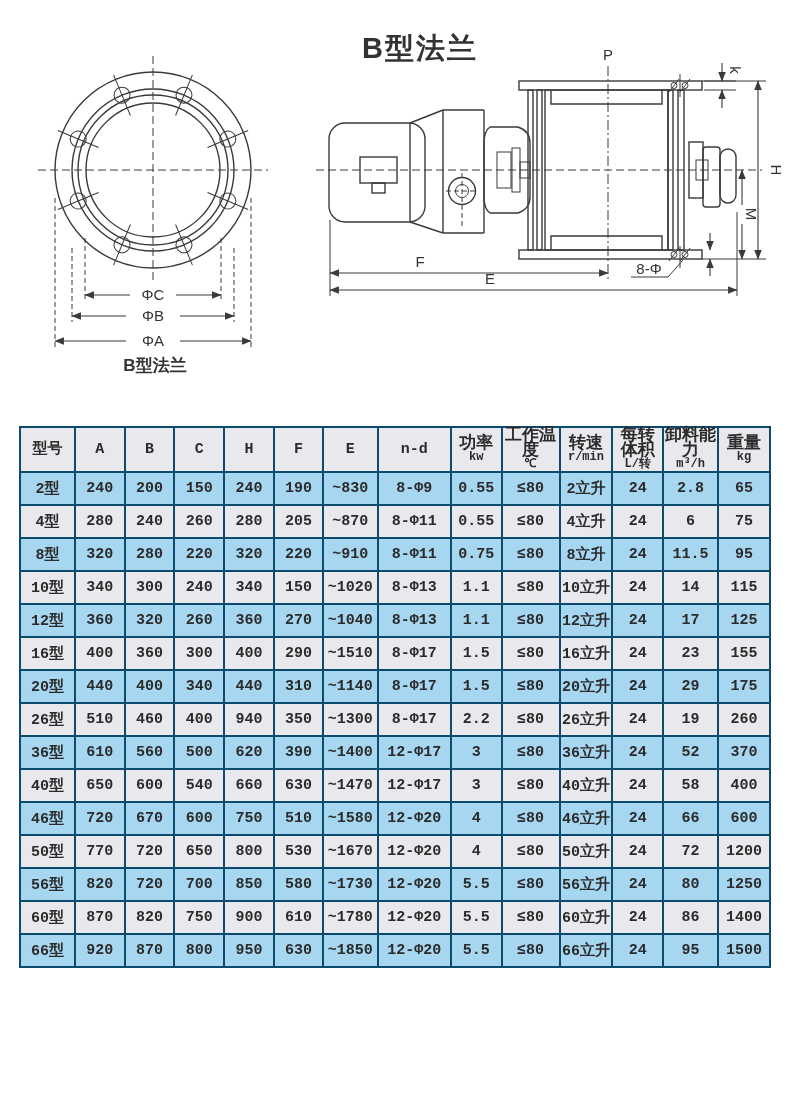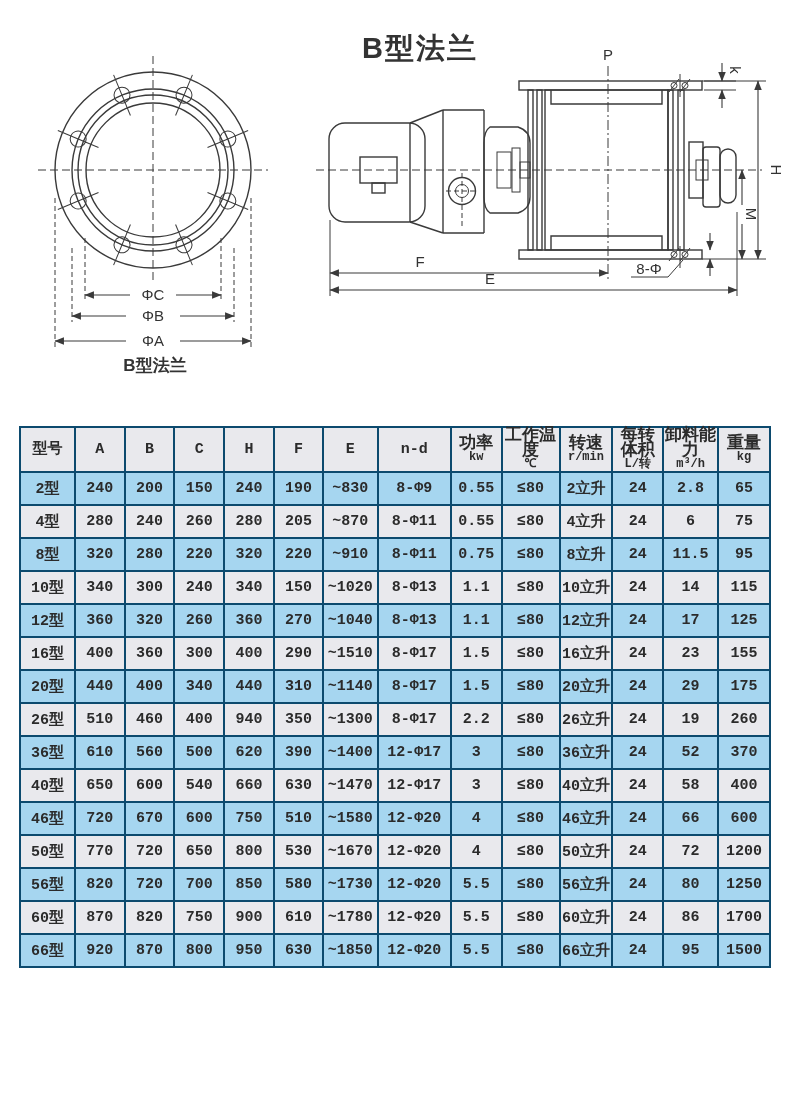--- a/index.html
+++ b/index.html
@@ -544,21 +544,21 @@
         <td>750</td>
         <td>900</td>
         <td>610</td>
         <td>~1780</td>
         <td>12-Φ20</td>
         <td>5.5</td>
         <td>≤80</td>
         <td>60立升</td>
         <td>24</td>
         <td>86</td>
-        <td>1700</td>
+        <td>1400</td>
       </tr>
       <tr>
         <td>66型</td>
         <td>920</td>
         <td>870</td>
         <td>800</td>
         <td>950</td>
         <td>630</td>
         <td>~1850</td>
         <td>12-Φ20</td>

